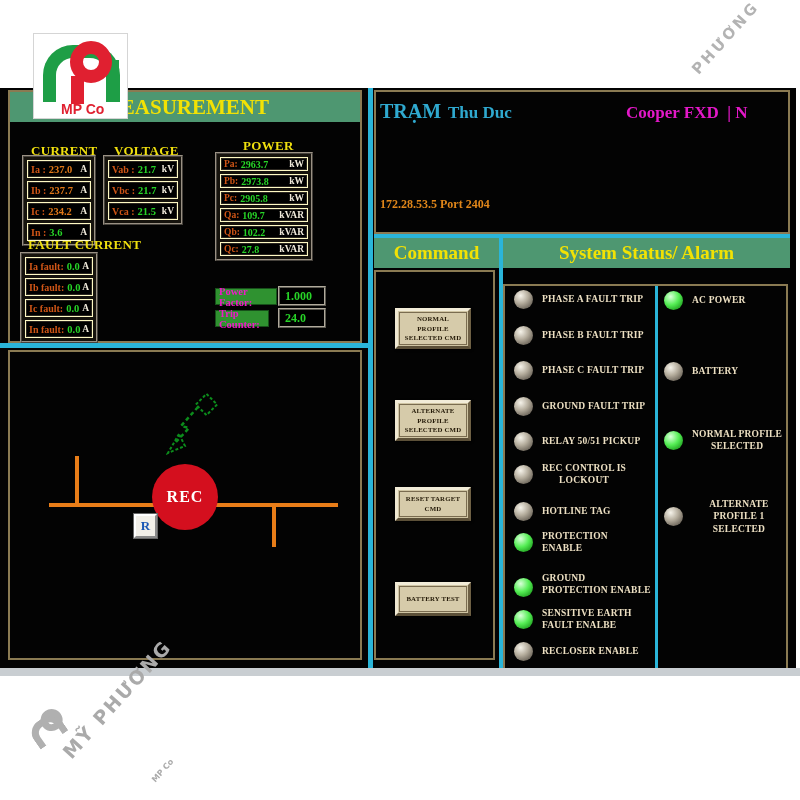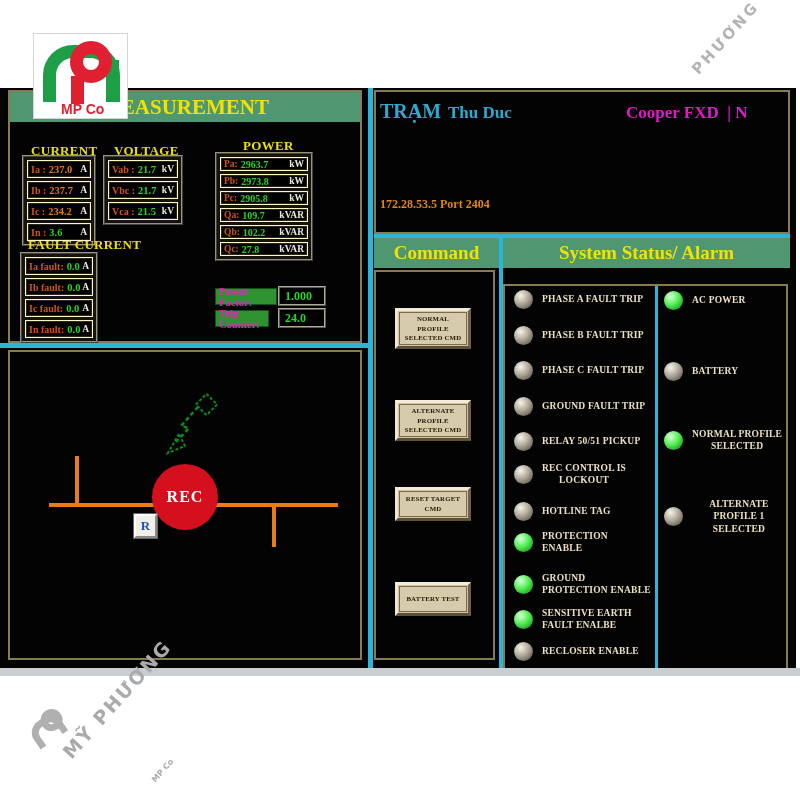--- a/index.html
+++ b/index.html
@@ -262,21 +262,21 @@
         </div>
       <div class="sitem" style="left:9px;top:216px;">
           <span class="led" data-state="off"></span>
           <span class="sl">HOTLINE TAG</span>
         </div>
       <div class="sitem" style="left:9px;top:244px;">
           <span class="led" data-state="on"></span>
           <span class="sl">PROTECTION
 ENABLE</span>
         </div>
-      <div class="sitem" style="left:9px;top:286px;">
+      <div class="sitem" style="left:9px;top:286px;align-items:flex-end;">
           <span class="led" data-state="on"></span>
           <span class="sl">GROUND
 PROTECTION ENABLE</span>
         </div>
       <div class="sitem" style="left:9px;top:321px;">
           <span class="led" data-state="on"></span>
           <span class="sl">SENSITIVE EARTH
 FAULT ENALBE</span>
         </div>
       <div class="sitem" style="left:9px;top:356px;">

